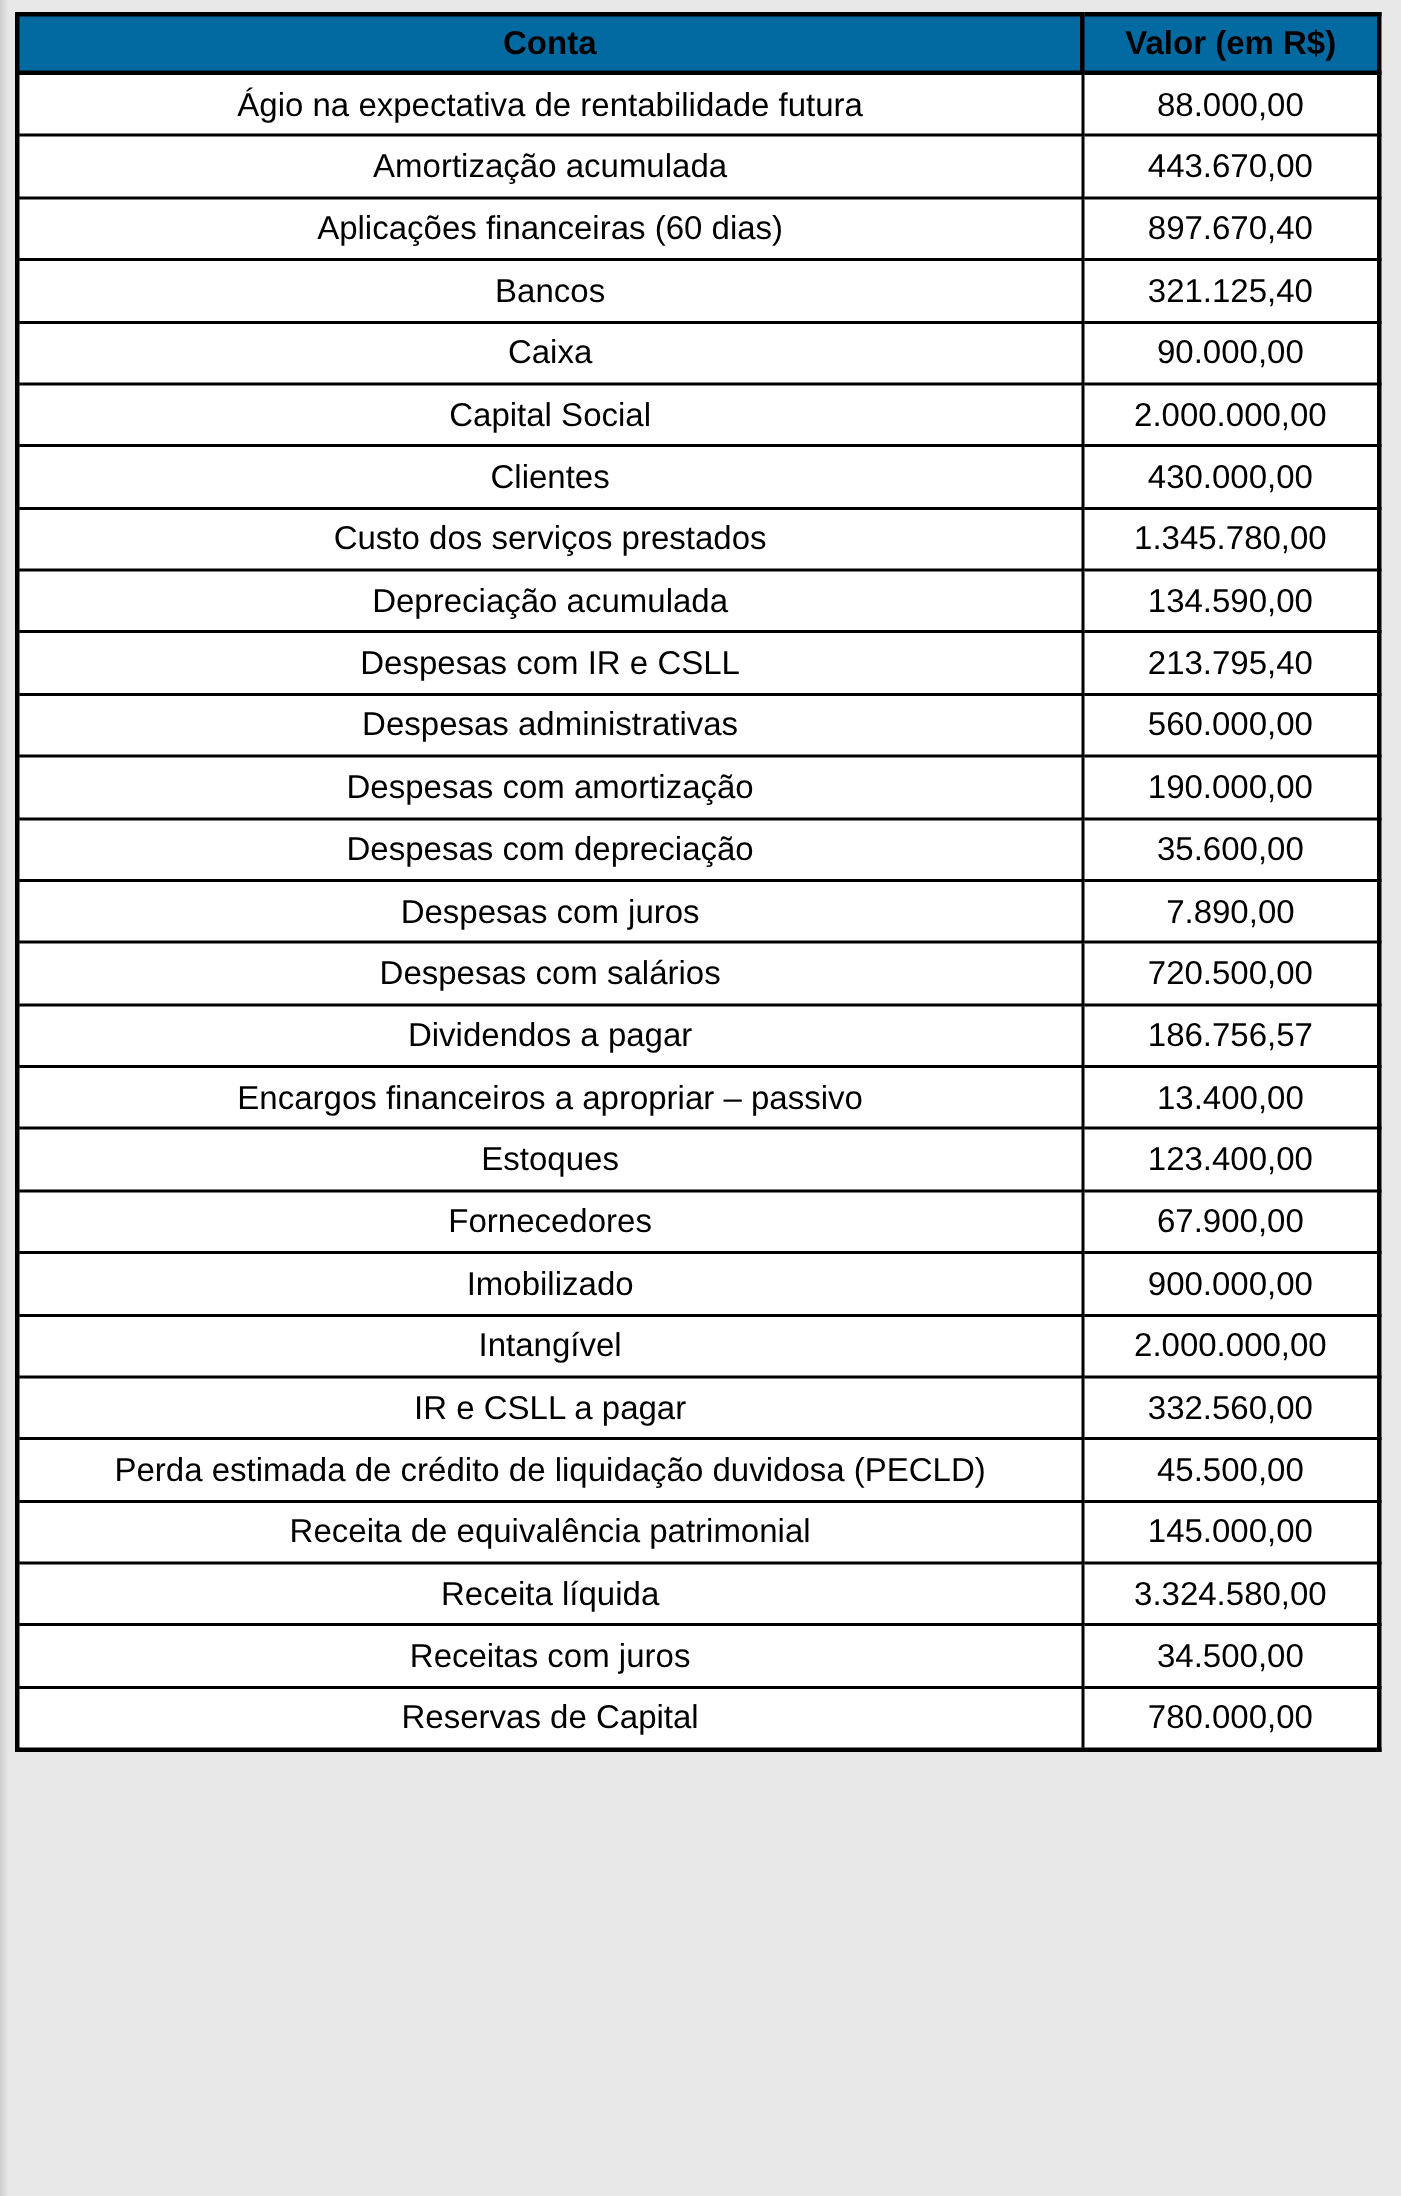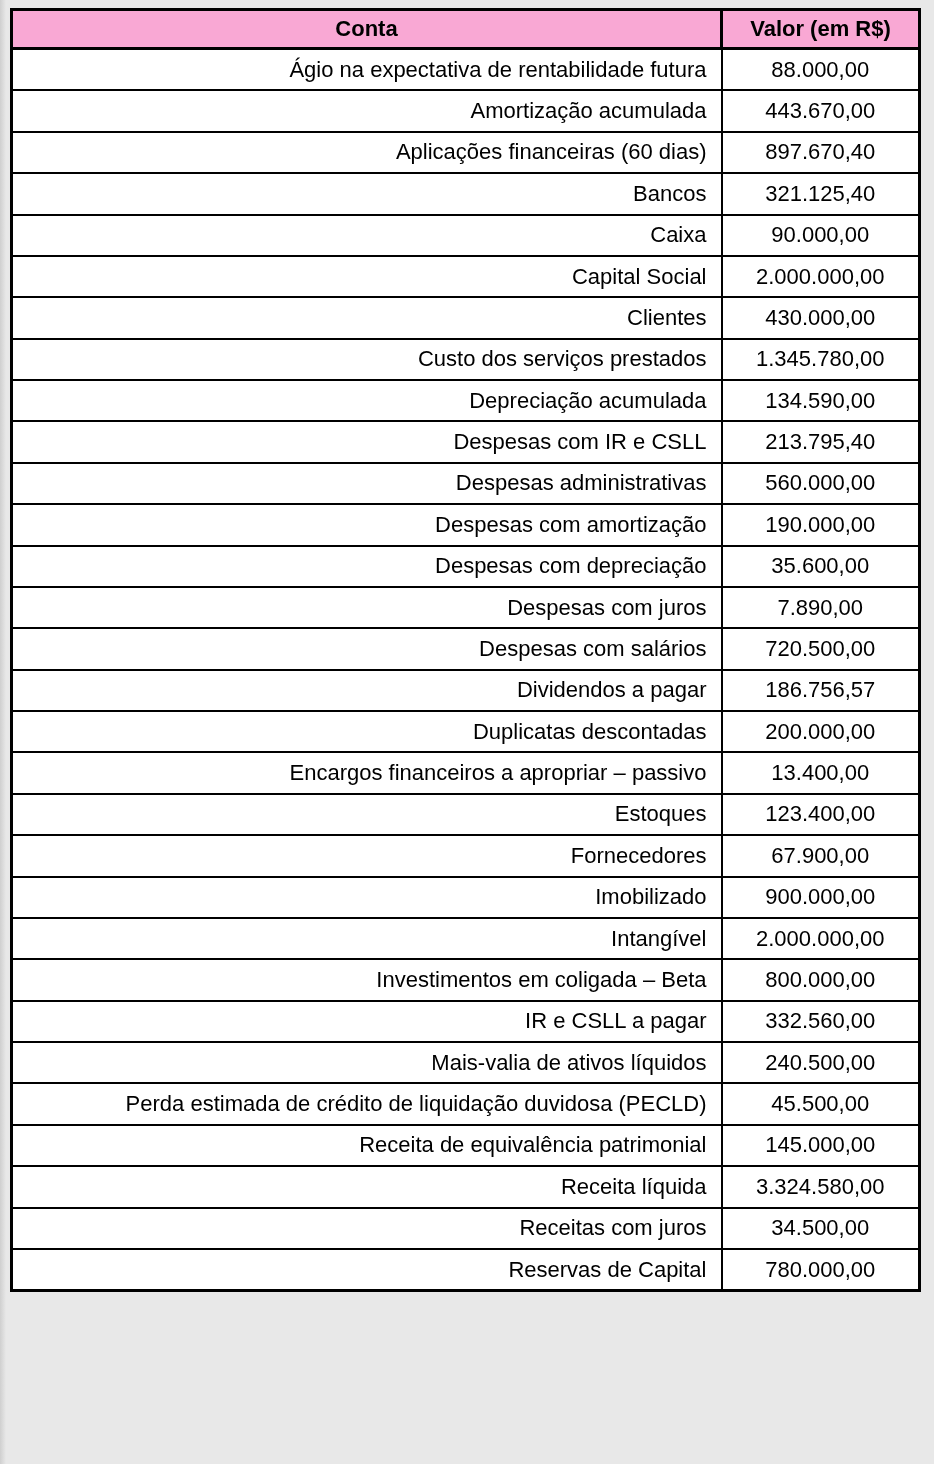--- a/index.html
+++ b/index.html
@@ -18,40 +18,40 @@
   table.balance {
     border-collapse: collapse;
     table-layout: fixed;
     width: 908px;
     background: #ffffff;
     border: 3px solid #000000;
   }
   table.balance col.c-conta { width: 710px; }
   table.balance col.c-valor { width: 198px; }
   th {
-    background: #f9a8d4;
+    background: #0369a1;
     font-weight: bold;
     font-size: 22px;
     line-height: 26px;
     color: #000000;
     text-align: center;
     padding: 5px 10px;
     border: 3px solid #000000;
   }
   td {
     font-size: 22px;
     line-height: 26px;
     color: #000000;
     padding: 6.7px 14px;
     border: 2px solid #000000;
     vertical-align: middle;
     white-space: nowrap;
     overflow: hidden;
   }
-  td.conta { text-align: right; }
+  td.conta { text-align: center; }
   td.valor { text-align: center; }
 </style>
 </head>
 <body>
 
 <div class="page">
   <table class="balance">
     <colgroup>
       <col class="c-conta">
       <col class="c-valor">
@@ -121,54 +121,42 @@
         </tr>
         <tr>
           <td class="conta">Despesas com salários</td>
           <td class="valor">720.500,00</td>
         </tr>
         <tr>
           <td class="conta">Dividendos a pagar</td>
           <td class="valor">186.756,57</td>
         </tr>
         <tr>
-          <td class="conta">Duplicatas descontadas</td>
-          <td class="valor">200.000,00</td>
-        </tr>
-        <tr>
           <td class="conta">Encargos financeiros a apropriar – passivo</td>
           <td class="valor">13.400,00</td>
         </tr>
         <tr>
           <td class="conta">Estoques</td>
           <td class="valor">123.400,00</td>
         </tr>
         <tr>
           <td class="conta">Fornecedores</td>
           <td class="valor">67.900,00</td>
         </tr>
         <tr>
           <td class="conta">Imobilizado</td>
           <td class="valor">900.000,00</td>
         </tr>
         <tr>
           <td class="conta">Intangível</td>
           <td class="valor">2.000.000,00</td>
         </tr>
         <tr>
-          <td class="conta">Investimentos em coligada – Beta</td>
-          <td class="valor">800.000,00</td>
-        </tr>
-        <tr>
           <td class="conta">IR e CSLL a pagar</td>
           <td class="valor">332.560,00</td>
-        </tr>
-        <tr>
-          <td class="conta">Mais-valia de ativos líquidos</td>
-          <td class="valor">240.500,00</td>
         </tr>
         <tr>
           <td class="conta">Perda estimada de crédito de liquidação duvidosa (PECLD)</td>
           <td class="valor">45.500,00</td>
         </tr>
         <tr>
           <td class="conta">Receita de equivalência patrimonial</td>
           <td class="valor">145.000,00</td>
         </tr>
         <tr>

